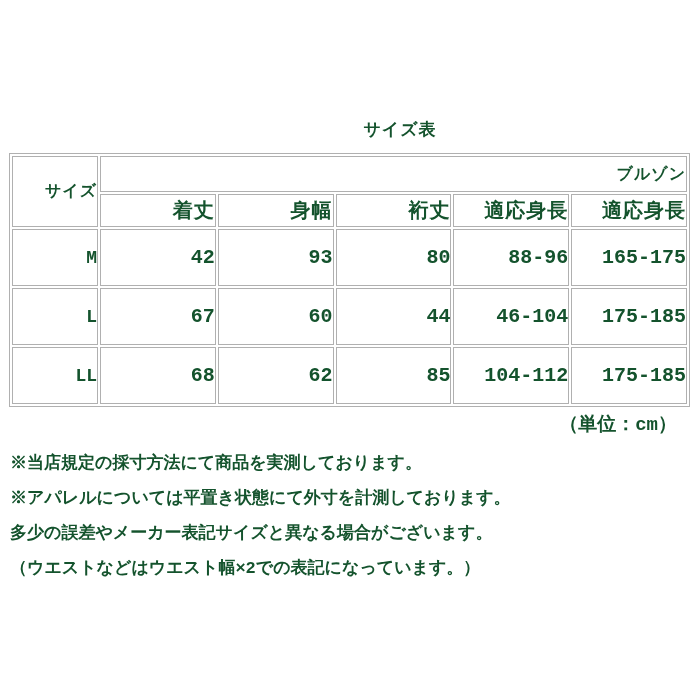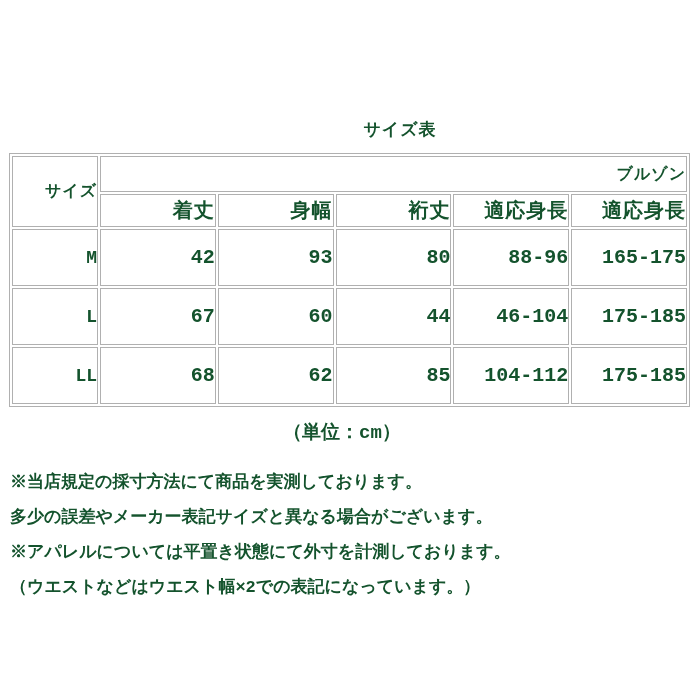--- a/index.html
+++ b/index.html
@@ -40,27 +40,27 @@
     padding: 0;
     background: #ffffff;
   }
   col.c-size { width: 86px; }
   .r-group td { height: 34px; font-size: 16px; letter-spacing: 1px; }
   .r-cols td  { height: 31px; font-size: 20px; letter-spacing: 1px; }
   .r-data td  { height: 55px; font-size: 20px; }
   td.corner   { font-size: 16px; letter-spacing: 1px; }
   td.size-cell { font-size: 18px; }
   .unit {
-    margin-top: 12px;
-    padding-right: 16px;
-    text-align: center;
+    margin-top: 4px;
+    padding-right: 23px;
+    text-align: right;
     font-size: 19px;
   }
   .notes {
-    margin-top: 20px;
+    margin-top: 9px;
     padding-left: 10px;
     font-size: 17px;
   }
   .note {
     line-height: 35px;
     white-space: nowrap;
   }
 </style>
 </head>
 <body>
@@ -114,18 +114,18 @@
         <td>104-112</td>
         <td>175-185</td>
       </tr>
     </tbody>
   </table>
 
   <div class="unit">（単位：cm）</div>
 
   <div class="notes">
     <div class="note">※当店規定の採寸方法にて商品を実測しております。</div>
+    <div class="note">※アパレルについては平置き状態にて外寸を計測しております。</div>
     <div class="note">多少の誤差やメーカー表記サイズと異なる場合がございます。</div>
-    <div class="note">※アパレルについては平置き状態にて外寸を計測しております。</div>
     <div class="note">（ウエストなどはウエスト幅×2での表記になっています。）</div>
   </div>
 
 </div>
 
 </body></html>

